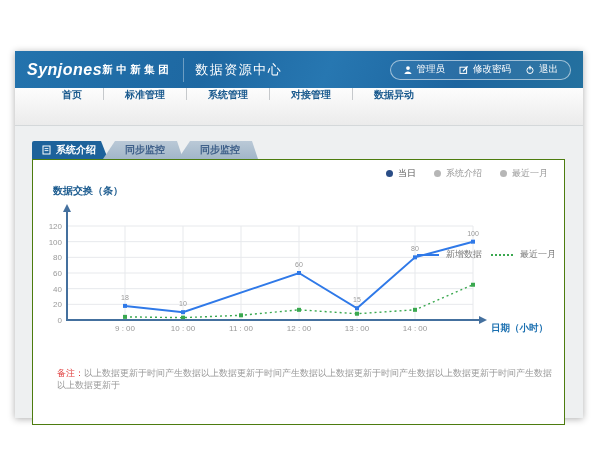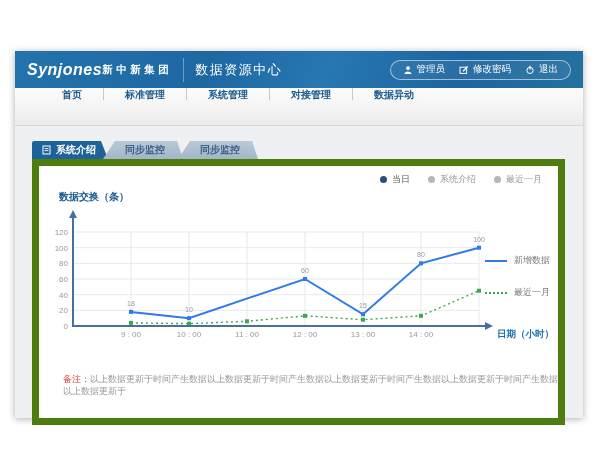--- a/index.html
+++ b/index.html
@@ -34,34 +34,34 @@
   .tab { height:18px; display:flex; align-items:center; gap:5px; font-size:10px; font-weight:bold;
          cursor:pointer; }
   .tab.active { background:#1d629b; color:#fff; padding:0 12px 0 10px;
     clip-path:polygon(0 0, calc(100% - 7px) 0, 100% 100%, 0 100%); border-radius:2px 0 0 0; }
   .tab.inactive { background:linear-gradient(#bac9d7,#a2b6c8); color:#40618a;
     padding:0 18px 0 22px; margin-left:-5px;
     clip-path:polygon(12px 0, calc(100% - 6px) 0, 100% 100%, 0 100%); }
   .tab-icon svg { display:block; }
 
   #panel { position:relative; z-index:1; width:533px; height:266px; background:#fff;
-           border:7px solid #4d7c0f; }
+           border:1px solid #4d7c0f; }
 
   
   #filters { position:absolute; top:7px; right:16px; display:flex; gap:18px; }
   .filter-opt { display:flex; align-items:center; gap:5px; font-size:9px; color:#999; cursor:pointer; }
   .filter-dot { width:7px; height:7px; border-radius:50%; background:#b6b6b6; }
   .filter-opt.selected { color:#555; }
   .filter-opt.selected .filter-dot { background:#2a4d86; }
 
   .ylabel { position:absolute; left:20px; top:24px; font-size:10px; font-weight:bold; color:#1a5a8e; }
   #chart-svg { position:absolute; left:10px; top:40px; }
 
   
-  #series-legend { position:absolute; top:88px; right:8px; display:flex; flex-direction:column; gap:19px; }
+  #series-legend { position:absolute; top:88px; right:8px; display:flex; flex-direction:row; gap:9px; }
   .legend-row { display:flex; align-items:center; gap:7px; font-size:9px; color:#777; cursor:pointer; }
   .swatch { width:22px; height:0; border-top-width:2px; }
 
   
   #note { position:absolute; left:24px; top:208px; width:496px; font-size:9px; color:#999;
           letter-spacing:0; line-height:1.3; }
   .note-prefix { color:#e03c3c; }
 
   text { font-family:"Liberation Sans", sans-serif; }
 </style>

